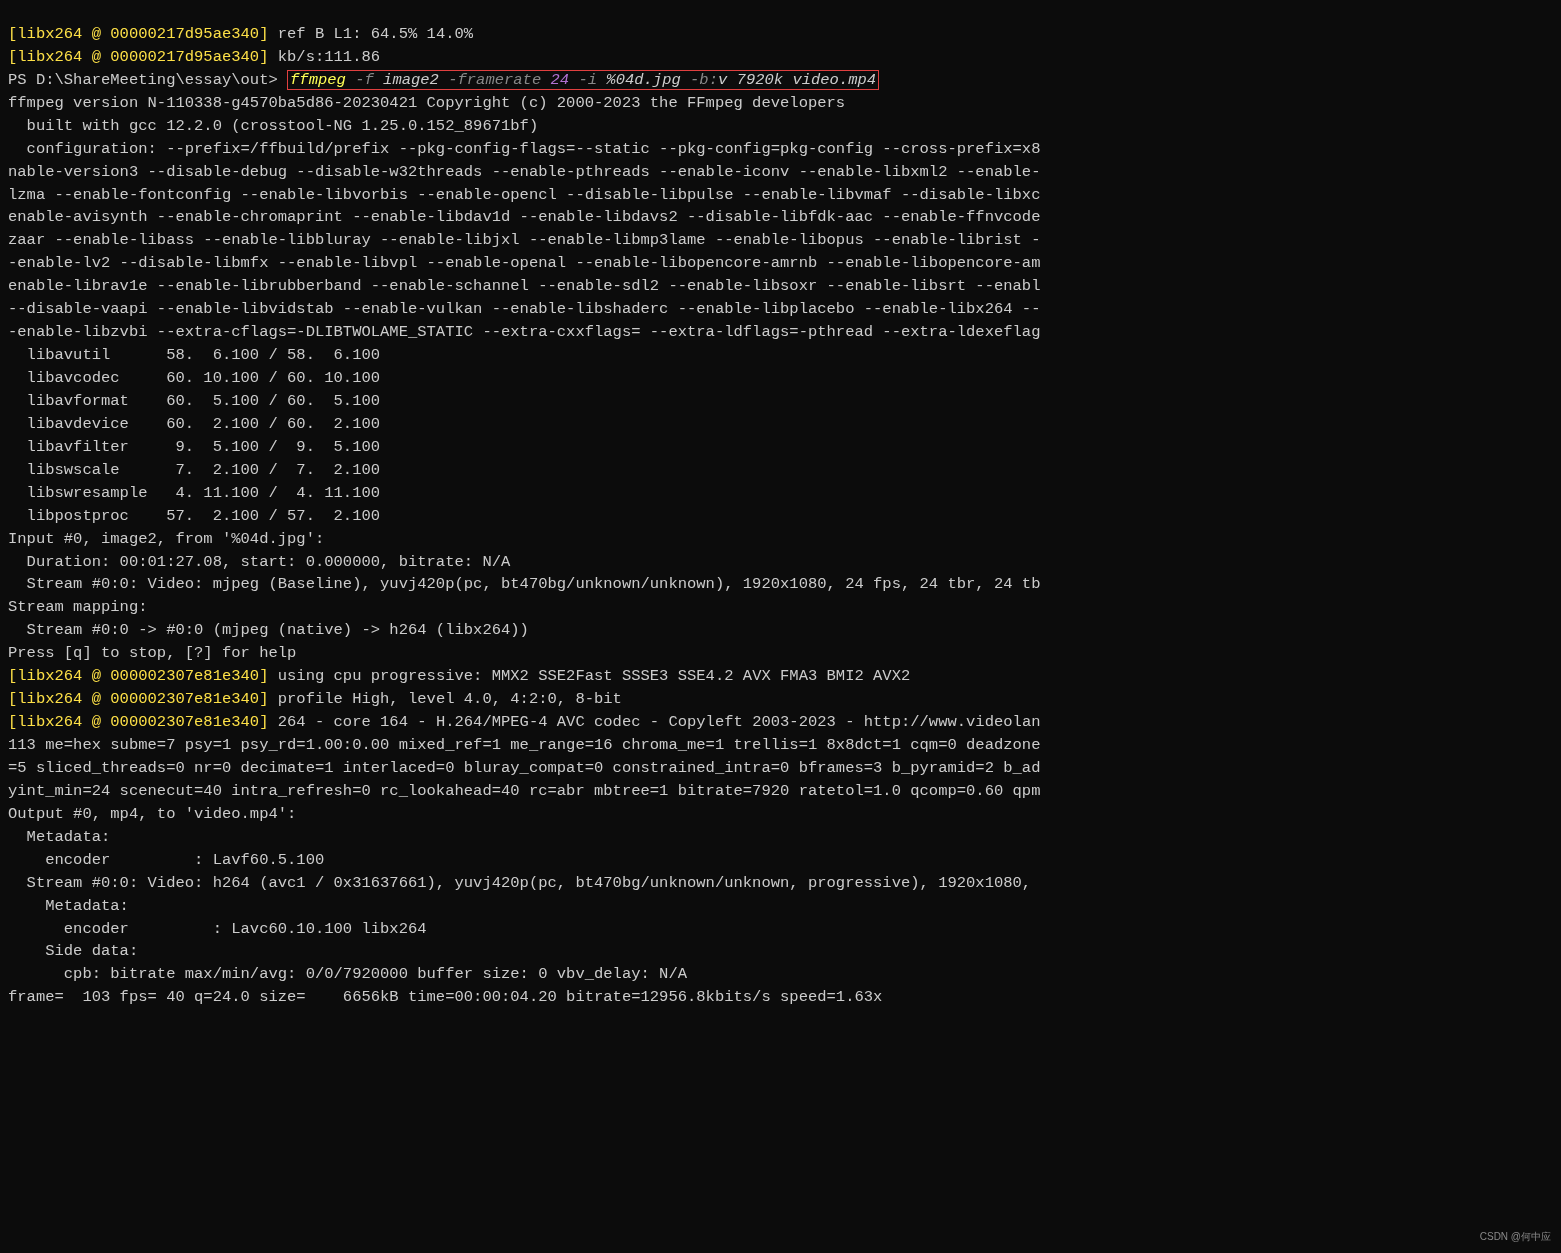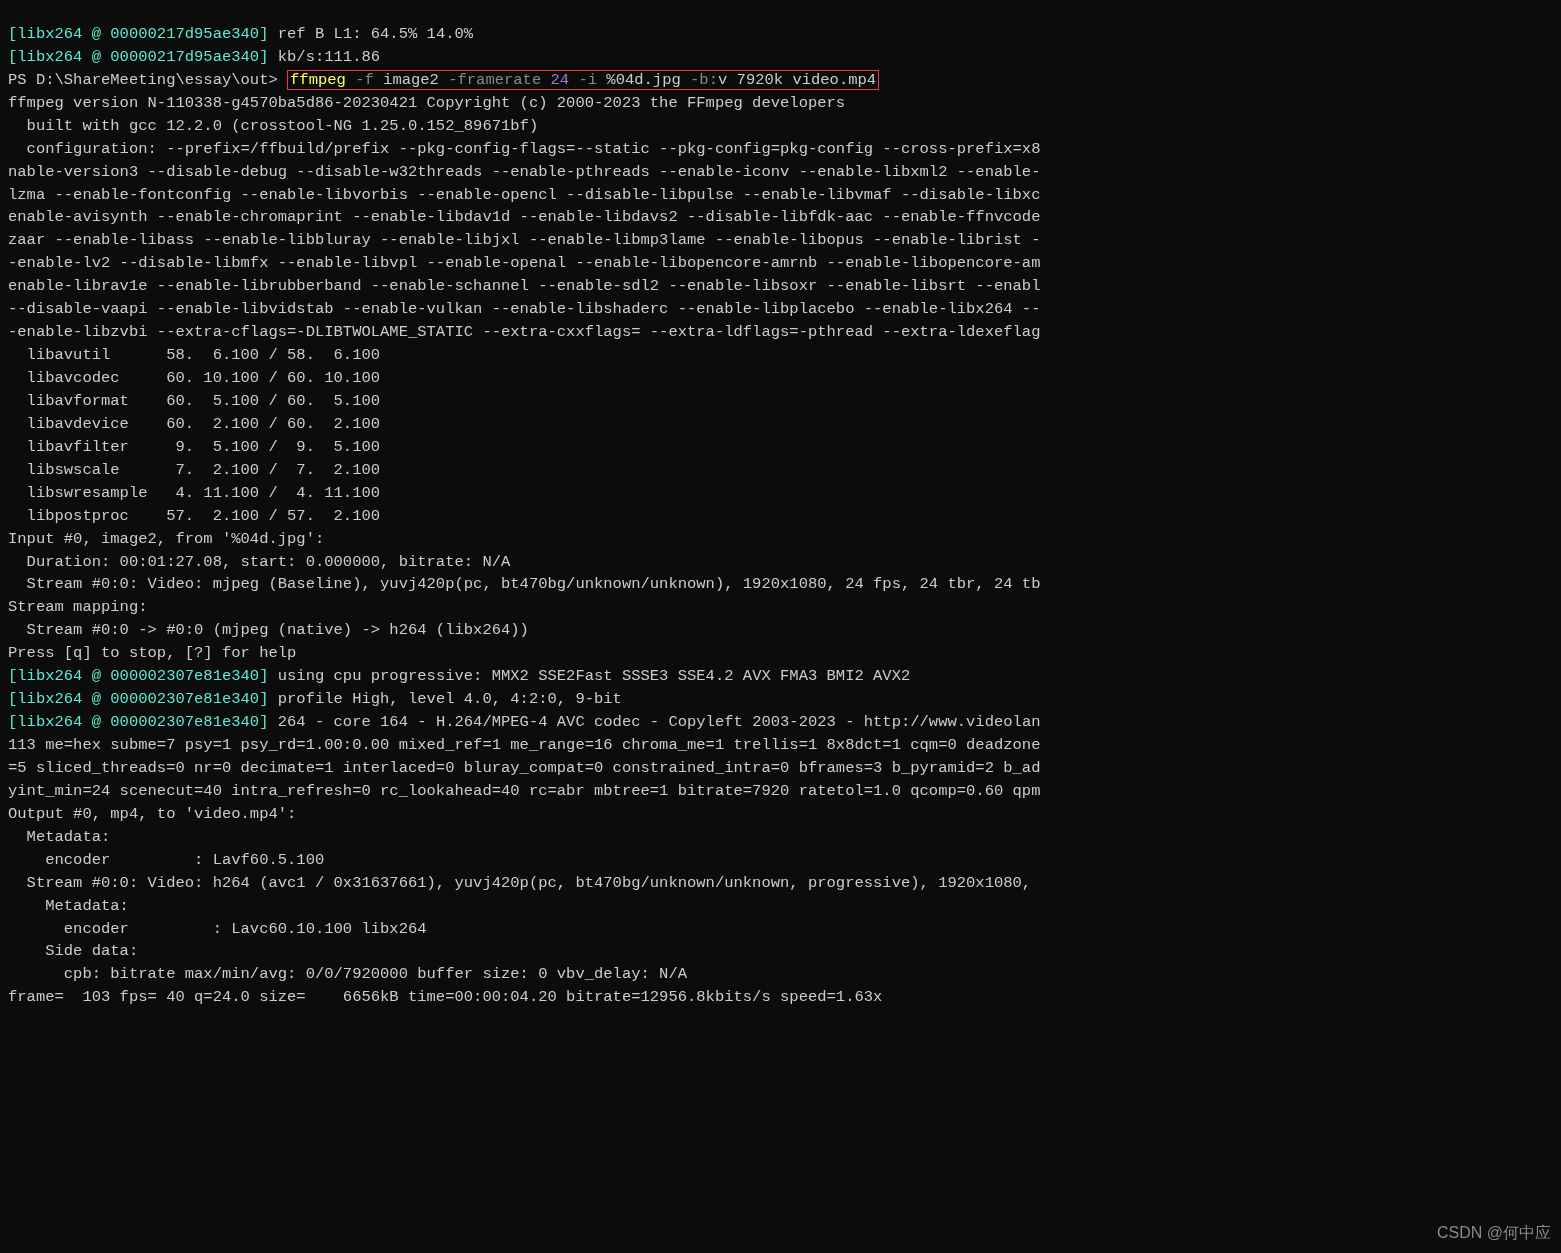--- a/index.html
+++ b/index.html
@@ -1,23 +1,23 @@
 <!DOCTYPE html>
 <html><head>
 <meta charset="utf-8">
 <style>
   html,body{margin:0;padding:0;background:#0c0c0c;color:#cccccc;font-family:Consolas,'Courier New',monospace;font-size:15.5px;line-height:1.48;overflow:hidden;width:1561px;height:1253px;}
   .term{padding:0 8px 0 8px;white-space:pre;}
-  .tag{color:#5eead4;}
+  .tag{color:#fde047;}
   .cmd-ff{color:#ffff55;}
   .cmd-arg{color:#888888;}
   .cmd-num{color:#b070d0;}
   .cmd-txt{color:#cccccc;}
-  .hl-box{border:1px solid #e04040;padding:0 2px;}
-  .watermark{position:fixed;right:10px;bottom:8px;color:#8a8a8a;font-size:16px;font-family:Arial,sans-serif;}
+  .hl-box{border:1px solid #e04040;padding:0 2px;font-style:italic;}
+  .watermark{position:fixed;right:10px;bottom:8px;color:#8a8a8a;font-size:10px;font-family:Arial,sans-serif;}
 </style>
 </head>
 <body>
 
 <div class="term">
 <span class="tag">[libx264 @ 00000217d95ae340]</span><span> ref B L1: 64.5% 14.0%</span>
 <span class="tag">[libx264 @ 00000217d95ae340]</span><span> kb/s:111.86</span>
 <span>PS D:\ShareMeeting\essay\out&gt; </span><span class="hl-box"><span class="cmd-ff">ffmpeg</span><span class="cmd-arg"> -f </span><span class="cmd-txt">image2</span><span class="cmd-arg"> -framerate </span><span class="cmd-num">24</span><span class="cmd-arg"> -i </span><span class="cmd-txt">%04d.jpg</span><span class="cmd-arg"> -b:</span><span class="cmd-txt">v 7920k video.mp4</span></span>
 <span>ffmpeg version N-110338-g4570ba5d86-20230421 Copyright (c) 2000-2023 the FFmpeg developers
   built with gcc 12.2.0 (crosstool-NG 1.25.0.152_89671bf)
@@ -38,21 +38,21 @@
   libswscale      7.  2.100 /  7.  2.100
   libswresample   4. 11.100 /  4. 11.100
   libpostproc    57.  2.100 / 57.  2.100
 Input #0, image2, from '%04d.jpg':
   Duration: 00:01:27.08, start: 0.000000, bitrate: N/A
   Stream #0:0: Video: mjpeg (Baseline), yuvj420p(pc, bt470bg/unknown/unknown), 1920x1080, 24 fps, 24 tbr, 24 tb
 Stream mapping:
   Stream #0:0 -&gt; #0:0 (mjpeg (native) -&gt; h264 (libx264))
 Press [q] to stop, [?] for help</span>
 <span class="tag">[libx264 @ 000002307e81e340]</span><span> using cpu progressive: MMX2 SSE2Fast SSSE3 SSE4.2 AVX FMA3 BMI2 AVX2</span>
-<span class="tag">[libx264 @ 000002307e81e340]</span><span> profile High, level 4.0, 4:2:0, 9-bit</span>
+<span class="tag">[libx264 @ 000002307e81e340]</span><span> profile High, level 4.0, 4:2:0, 8-bit</span>
 <span class="tag">[libx264 @ 000002307e81e340]</span><span> 264 - core 164 - H.264/MPEG-4 AVC codec - Copyleft 2003-2023 - http://www.videolan
 113 me=hex subme=7 psy=1 psy_rd=1.00:0.00 mixed_ref=1 me_range=16 chroma_me=1 trellis=1 8x8dct=1 cqm=0 deadzone
 =5 sliced_threads=0 nr=0 decimate=1 interlaced=0 bluray_compat=0 constrained_intra=0 bframes=3 b_pyramid=2 b_ad
 yint_min=24 scenecut=40 intra_refresh=0 rc_lookahead=40 rc=abr mbtree=1 bitrate=7920 ratetol=1.0 qcomp=0.60 qpm
 Output #0, mp4, to 'video.mp4':
   Metadata:
     encoder         : Lavf60.5.100
   Stream #0:0: Video: h264 (avc1 / 0x31637661), yuvj420p(pc, bt470bg/unknown/unknown, progressive), 1920x1080,
     Metadata:
       encoder         : Lavc60.10.100 libx264

